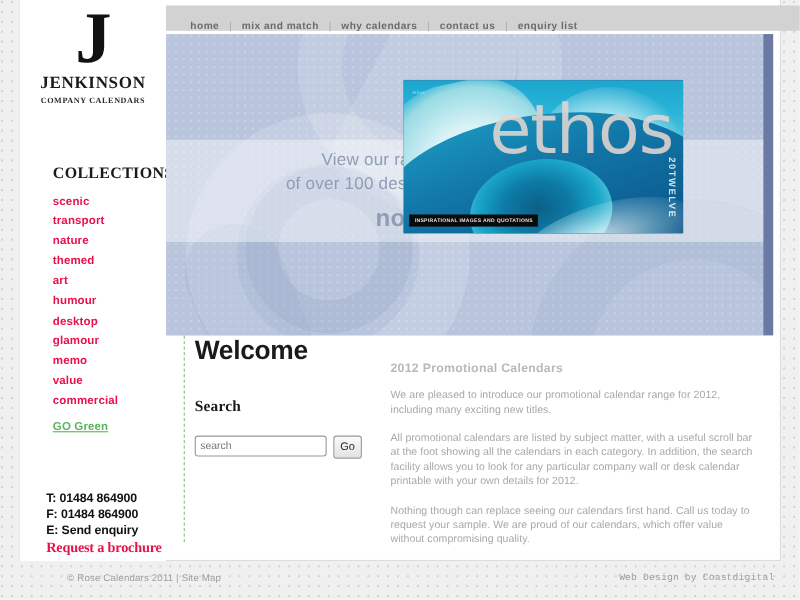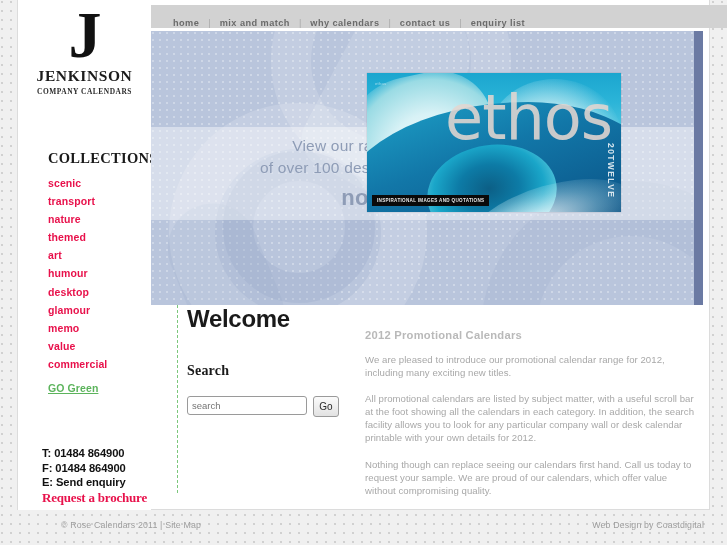--- a/index.html
+++ b/index.html
@@ -382,21 +382,21 @@
     left: 8px; top: 8px;
     font-size: 4.2px;
     color: rgba(255,255,255,0.55);
     letter-spacing: 0.2px;
     z-index: 4;
   }
 
   
   #content {
     position: absolute;
-    left: 10px;
+    left: 0;
     top: 305px;
     width: 560px;
     height: 205px;
   }
 
   #vdivider {
     position: absolute;
     left: 16px;
     top: 0px;
     width: 0;
@@ -489,21 +489,21 @@
   #footer .fl, #footer .fr {
     position: absolute;
     top: 9px;
     font-size: 8.8px;
     color: #9d9d9d;
     letter-spacing: 0.15px;
     white-space: nowrap;
     margin-left: 40px;
   }
   #footer .fl { left: 4px; }
-  #footer .fr { right: 6px; }
+  #footer .fr { right: 6px; font-family: Liberation Mono, monospace; }
 </style>
 </head>
 <body>
 
 <div id="page-wrap">
 
   <div id="left-col">
 
     <div id="logo-block">
       <div id="logo-j">J</div>

